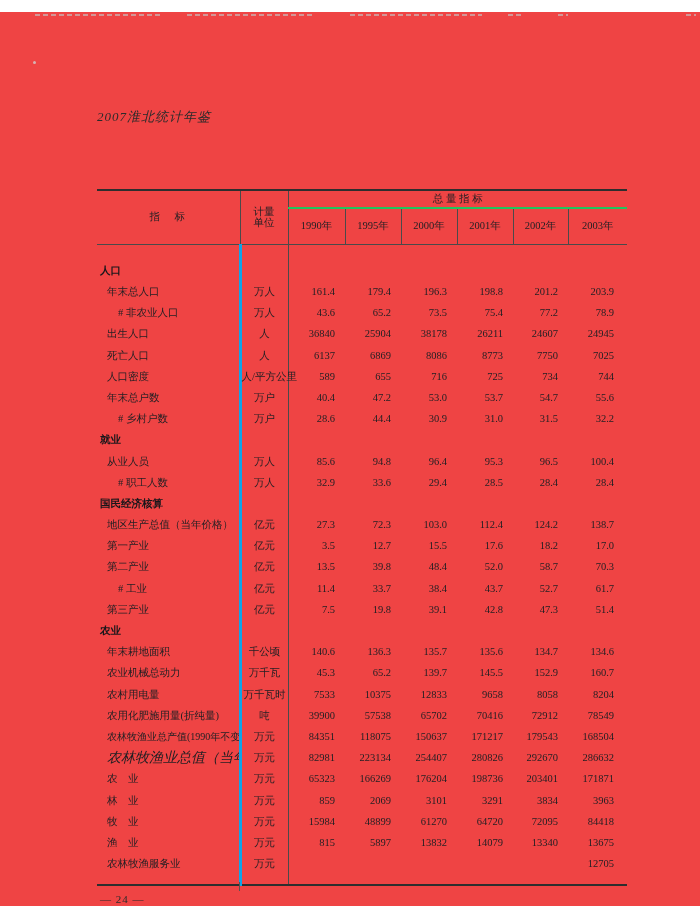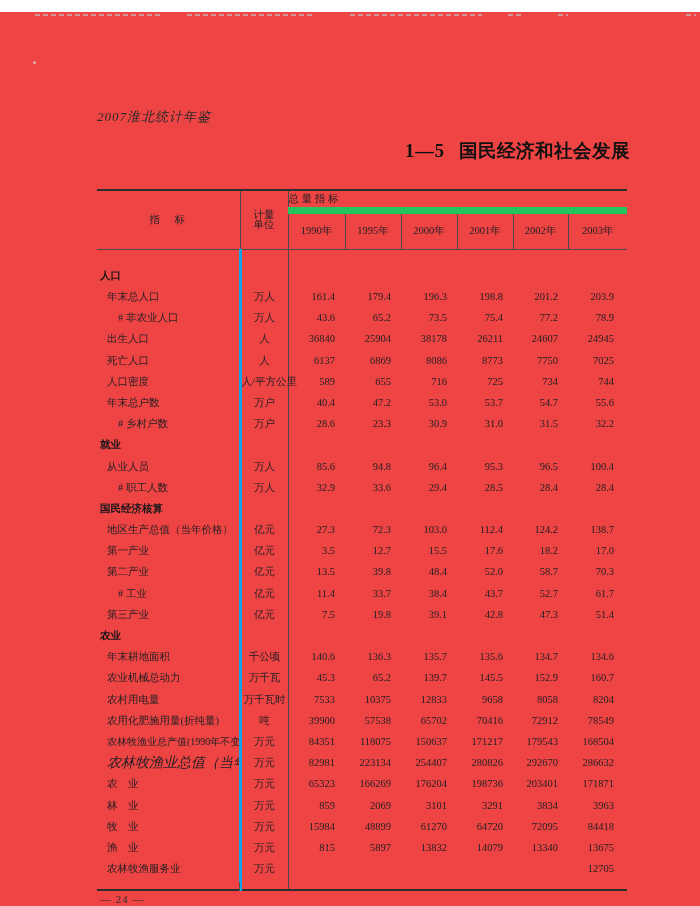--- a/index.html
+++ b/index.html
@@ -28,21 +28,21 @@
 
   .tablewrap{position:absolute;left:97px;top:177px;width:530px;}
   table.stat{
     border-collapse:collapse;table-layout:fixed;width:530px;
     border-top:2px solid #2e2e2e;border-bottom:2px solid #2e2e2e;
     font-size:10.5px;color:#1f1f23;
   }
   .stat th,.stat td{padding:0;line-height:1;vertical-align:middle;font-weight:normal;overflow:hidden;}
   .h-ind{border-right:1px solid #4a4a4a;border-bottom:1px solid #4a4a4a;text-align:center;padding-right:40px;letter-spacing:2px;}
   .h-unit{border-right:1px solid #4a4a4a;border-bottom:1px solid #4a4a4a;text-align:center;line-height:15px;}
-  .h-group{border-bottom:7px solid #22c55e;text-align:left;padding-right:55px;height:16px;padding-top:2px;}
+  .h-group{border-bottom:2px solid #22c55e;text-align:center;padding-right:55px;height:16px;padding-top:2px;}
   tr.h2 th{height:35px;border-bottom:1px solid #4a4a4a;}
   tr.h2 th + th{border-left:1px solid #4a4a4a;}
 
   tbody tr{height:21.2px;}
   tr.spacer-top{height:16px;}
   tr.spacer-bot{height:10px;}
   td.c-ind{border-right:3px solid #0ea5e9;white-space:nowrap;}
   td.c-ind span{display:inline-block;white-space:nowrap;}
   td.c-ind.t-section{padding-left:3px;font-weight:bold;color:#16161a;}
   td.c-ind.t-item{padding-left:10px;}
@@ -62,23 +62,20 @@
   <div class="scan-dash" style="left:35px;top:2px;width:126px;"></div>
   <div class="scan-dash" style="left:187px;top:2px;width:128px;"></div>
   <div class="scan-dash" style="left:350px;top:2px;width:132px;"></div>
   <div class="scan-dash" style="left:508px;top:2px;width:16px;"></div>
   <div class="scan-dash" style="left:558px;top:2px;width:10px;"></div>
   <div class="scan-dash" style="left:686px;top:2px;width:10px;"></div>
   <div class="scan-dot" style="left:33px;top:49px;"></div>
 
   <div class="yearbook">2007淮北统计年鉴</div>
 
-  <div class="title">
-    <span class="num">1—5</span><span class="txt">国民经济和社会发展</span>
-  </div>
 
   <div class="tablewrap">
     <table class="stat">
       <colgroup>
         <col style="width:143px">
           <col style="width:48px">
         <col style="width:57px">
           <col style="width:56px">
           <col style="width:56px">
         <col style="width:56px">
@@ -176,21 +173,21 @@
             <td class="c-num">47.2</td>
             <td class="c-num">53.0</td>
             <td class="c-num">53.7</td>
             <td class="c-num">54.7</td>
             <td class="c-num lastcol">55.6</td>
           </tr>
           <tr>
             <td class="c-ind t-sub"><span># 乡村户数</span></td>
             <td class="c-unit">万户</td>
             <td class="c-num">28.6</td>
-            <td class="c-num">23.3</td>
+            <td class="c-num">44.4</td>
             <td class="c-num">30.9</td>
             <td class="c-num">31.0</td>
             <td class="c-num">31.5</td>
             <td class="c-num lastcol">32.2</td>
           </tr>
           <tr>
             <td class="c-ind t-section"><span>就业</span></td>
             <td class="c-unit"></td>
             <td class="c-num"></td>
             <td class="c-num"></td>

